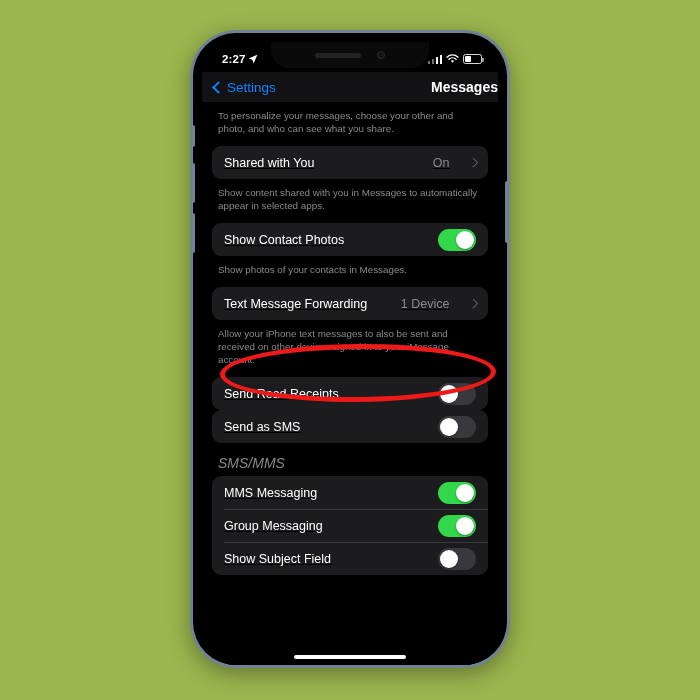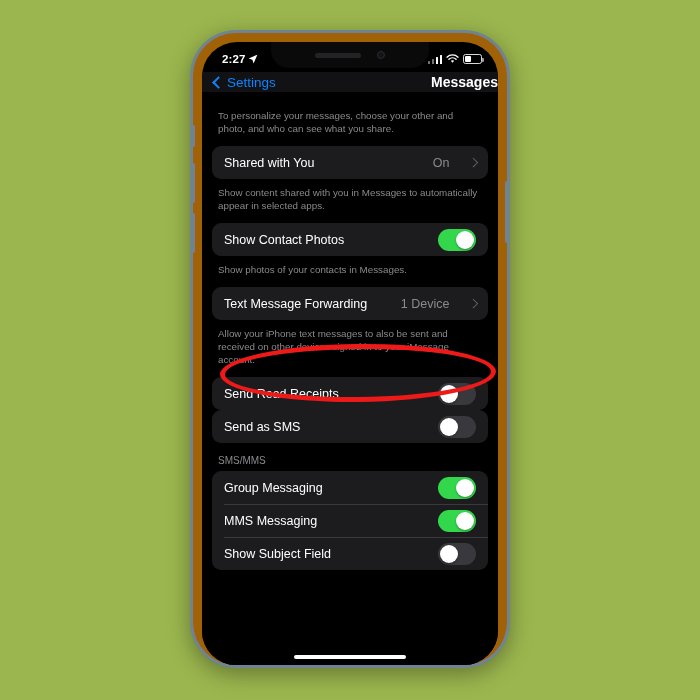--- a/index.html
+++ b/index.html
@@ -28,21 +28,21 @@
     box-sizing: border-box;
     box-shadow: 0 6px 22px rgba(0,0,0,0.35);
   }
   #phone-body {
     position: absolute;
     left: 3px;
     top: 3px;
     right: 3px;
     bottom: 3px;
     border-radius: 43px;
-    background: #a16207;
+    background: #000000;
     padding: 9px;
     box-sizing: border-box;
   }
   #phone-screen {
     position: absolute;
     left: 9px;
     top: 9px;
     right: 9px;
     bottom: 0px;
     border-radius: 35px 35px 34px 34px;
@@ -126,21 +126,21 @@
     position: absolute; right: -2.5px; top: 3px;
     width: 1.5px; height: 3.5px;
     background: rgba(255,255,255,0.6);
     border-radius: 0 1px 1px 0;
   }
 
   
   #nav-bar {
     position: absolute;
     top: 30px; left: 0; right: 0;
-    height: 20px;
+    height: 30px;
     z-index: 30;
     background: rgba(20,20,22,0.92);
     display: flex;
     align-items: center;
     padding: 0 12px;
     box-sizing: border-box;
   }
   #back-button {
     display: flex; align-items: center; gap: 3px;
     color: #0a84ff;
@@ -175,27 +175,29 @@
     box-sizing: border-box;
   }
   .footer-note {
     color: #8a8a8e;
     font-size: 9.8px;
     line-height: 13px;
     padding: 7px 6px 11px 6px;
   }
   .section-header {
     color: #8a8a8e;
-    font-size: 10px;
+    font-size: 14px;
     padding: 12px 6px 5px 6px;
+    font-style: italic;
   }
   .group {
     background: #1c1c1e;
     border-radius: 9px;
     overflow: hidden;
+    text-decoration: underline;
   }
   .row {
     display: flex;
     align-items: center;
     justify-content: space-between;
     height: 33px;
     padding: 0 12px;
     box-sizing: border-box;
     position: relative;
   }
@@ -378,27 +380,27 @@
             <span class="row-label">Send as SMS</span>
             <span class="toggle off">
                 <span class="knob"></span>
               </span>
           </div>
         </div>
 
         <div class="section-header">SMS/MMS</div>
         <div class="group">
           <div class="row">
+            <span class="row-label">MMS Messaging</span>
+            <span class="toggle on">
+                <span class="knob"></span>
+              </span>
+          </div>
+          <div class="row">
             <span class="row-label">Group Messaging</span>
-            <span class="toggle on">
-                <span class="knob"></span>
-              </span>
-          </div>
-          <div class="row">
-            <span class="row-label">MMS Messaging</span>
             <span class="toggle on">
                 <span class="knob"></span>
               </span>
           </div>
           <div class="row">
             <span class="row-label">Show Subject Field</span>
             <span class="toggle off">
                 <span class="knob"></span>
               </span>
           </div>

